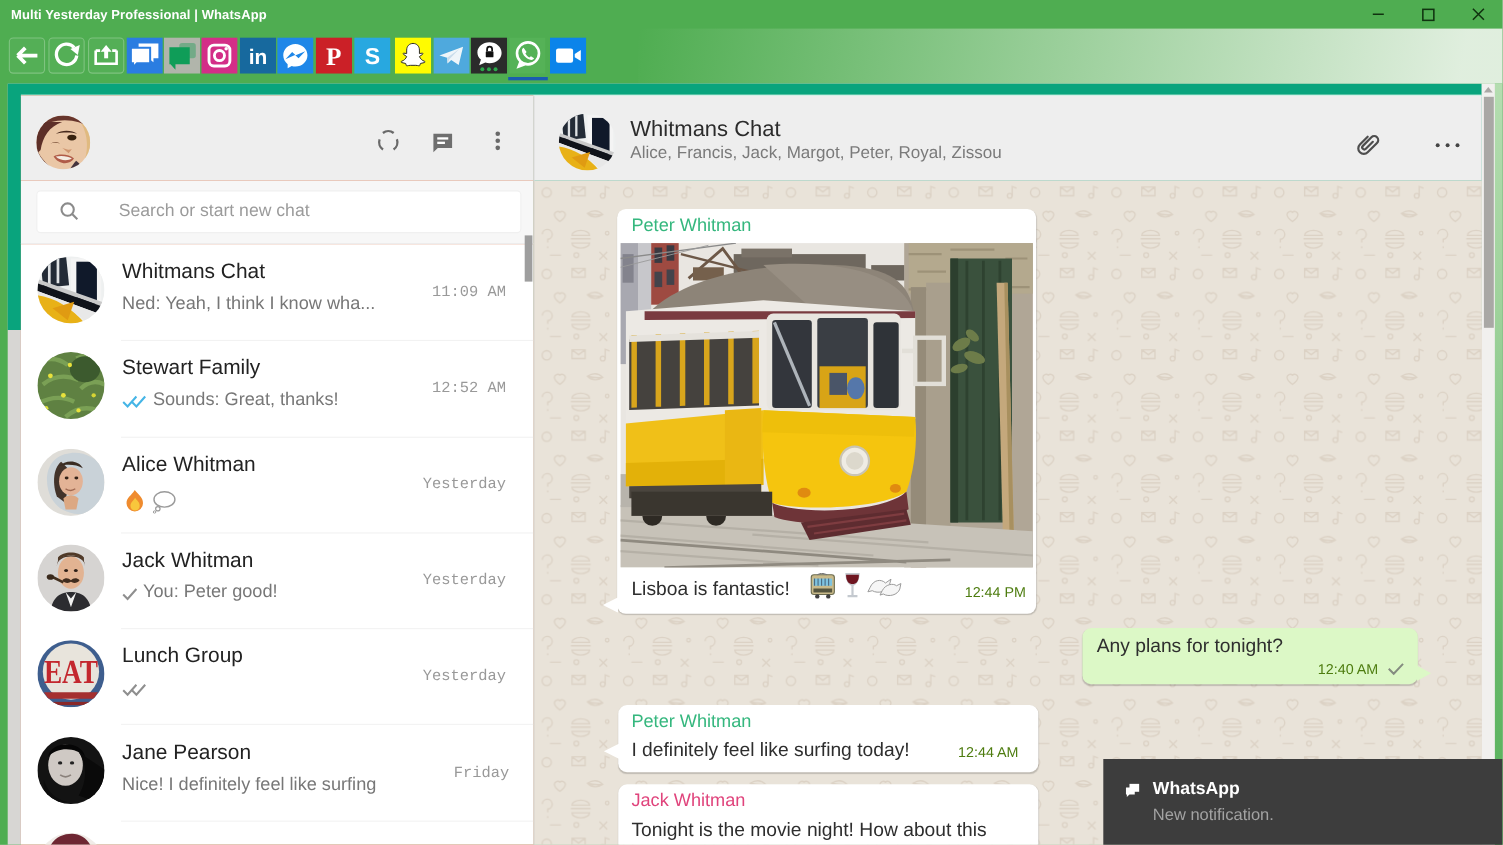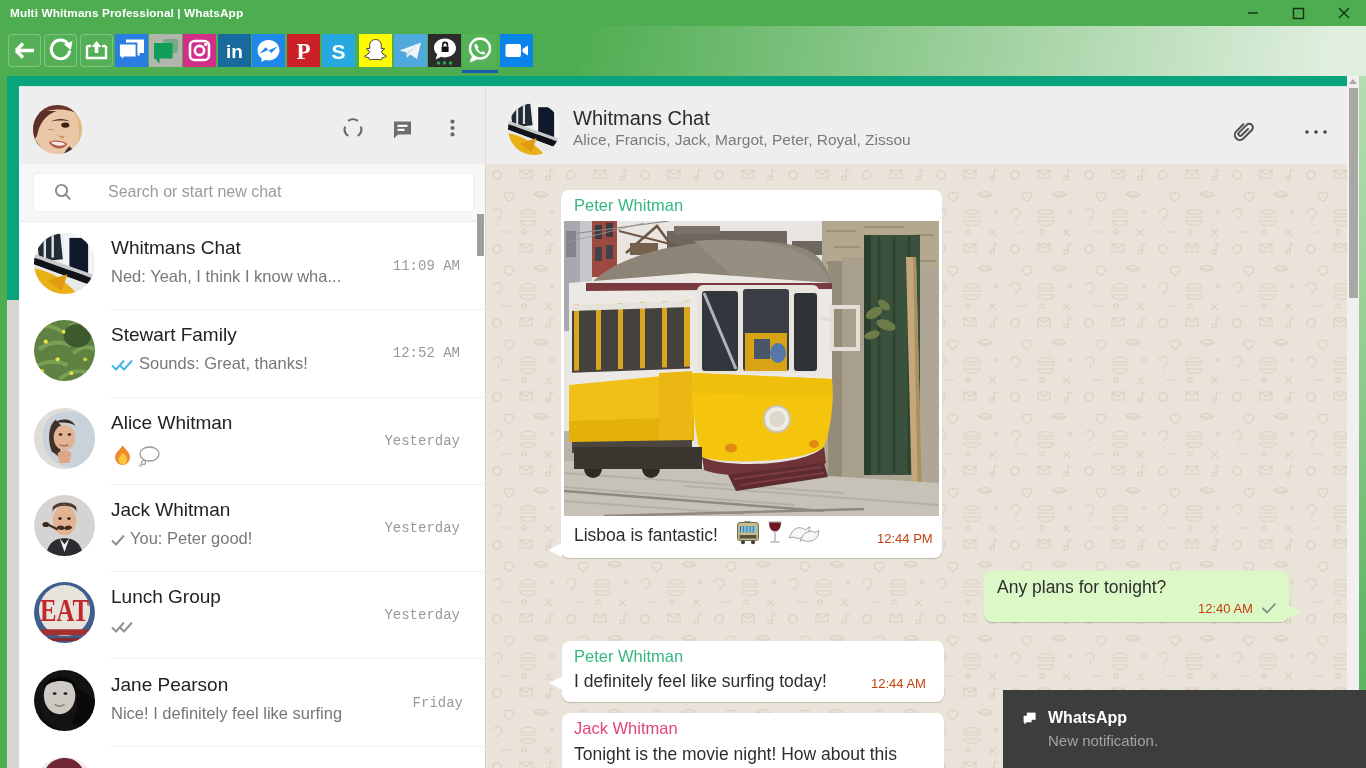--- a/index.html
+++ b/index.html
@@ -34,30 +34,30 @@
 
   
   #chatpane { left:466px; top:0; width:862px; height:681px; }
   #chathead { left:0; top:0; width:862px; height:77px; background:#eeeeee; border-left:1px solid #dcdcdc; }
   #chatbody { left:0; top:77px; width:862px; height:604px; background:#e8e0d6; border-left:1px solid #d8d5ce; }
 
   .bubble { position:absolute; background:#fff; border-radius:8px; box-shadow:0 1px 1px rgba(0,0,0,0.18); }
   .green { background:#dcf8c6; }
   .sender { font-size:16.5px; }
   .msgtext { font-size:17.5px; color:#2e2e2e; }
-  .msgtime { font-size:13px; color:#c2410c; }
+  .msgtime { font-size:13px; color:#4d7c0f; }
 
   
   #toast { left:1003px; top:690px; width:363px; height:84px; background:#3d3d3d; z-index:50; }
   #toast .t1 { position:absolute; left:45px; top:19px; color:#fff; font-size:16px; font-weight:bold; }
   #toast .t2 { position:absolute; left:45px; top:42px; color:#a3a3a3; font-size:15px; }
 </style>
 </head>
 <body>
-  <div id="titletext" class="abs">Multi Whitmans Professional | WhatsApp</div>
+  <div id="titletext" class="abs">Multi Yesterday Professional | WhatsApp</div>
 
   <svg class="abs" style="left:1230px;top:0;width:136px;height:28px" viewBox="0 0 136 28">
     <line x1="18" y1="13" x2="28" y2="13" stroke="#10320f" stroke-width="1.4"></line>
     <rect x="63.5" y="8.5" width="10" height="10" fill="none" stroke="#10320f" stroke-width="1.4"></rect>
     <path d="M109 8 L119 18 M119 8 L109 18" stroke="#10320f" stroke-width="1.4"></path>
   </svg>
 
   <div class="abs navbtn" style="left:8px"></div>
   <div class="abs navbtn" style="left:44px"></div>
   <div class="abs navbtn" style="left:80px"></div>

